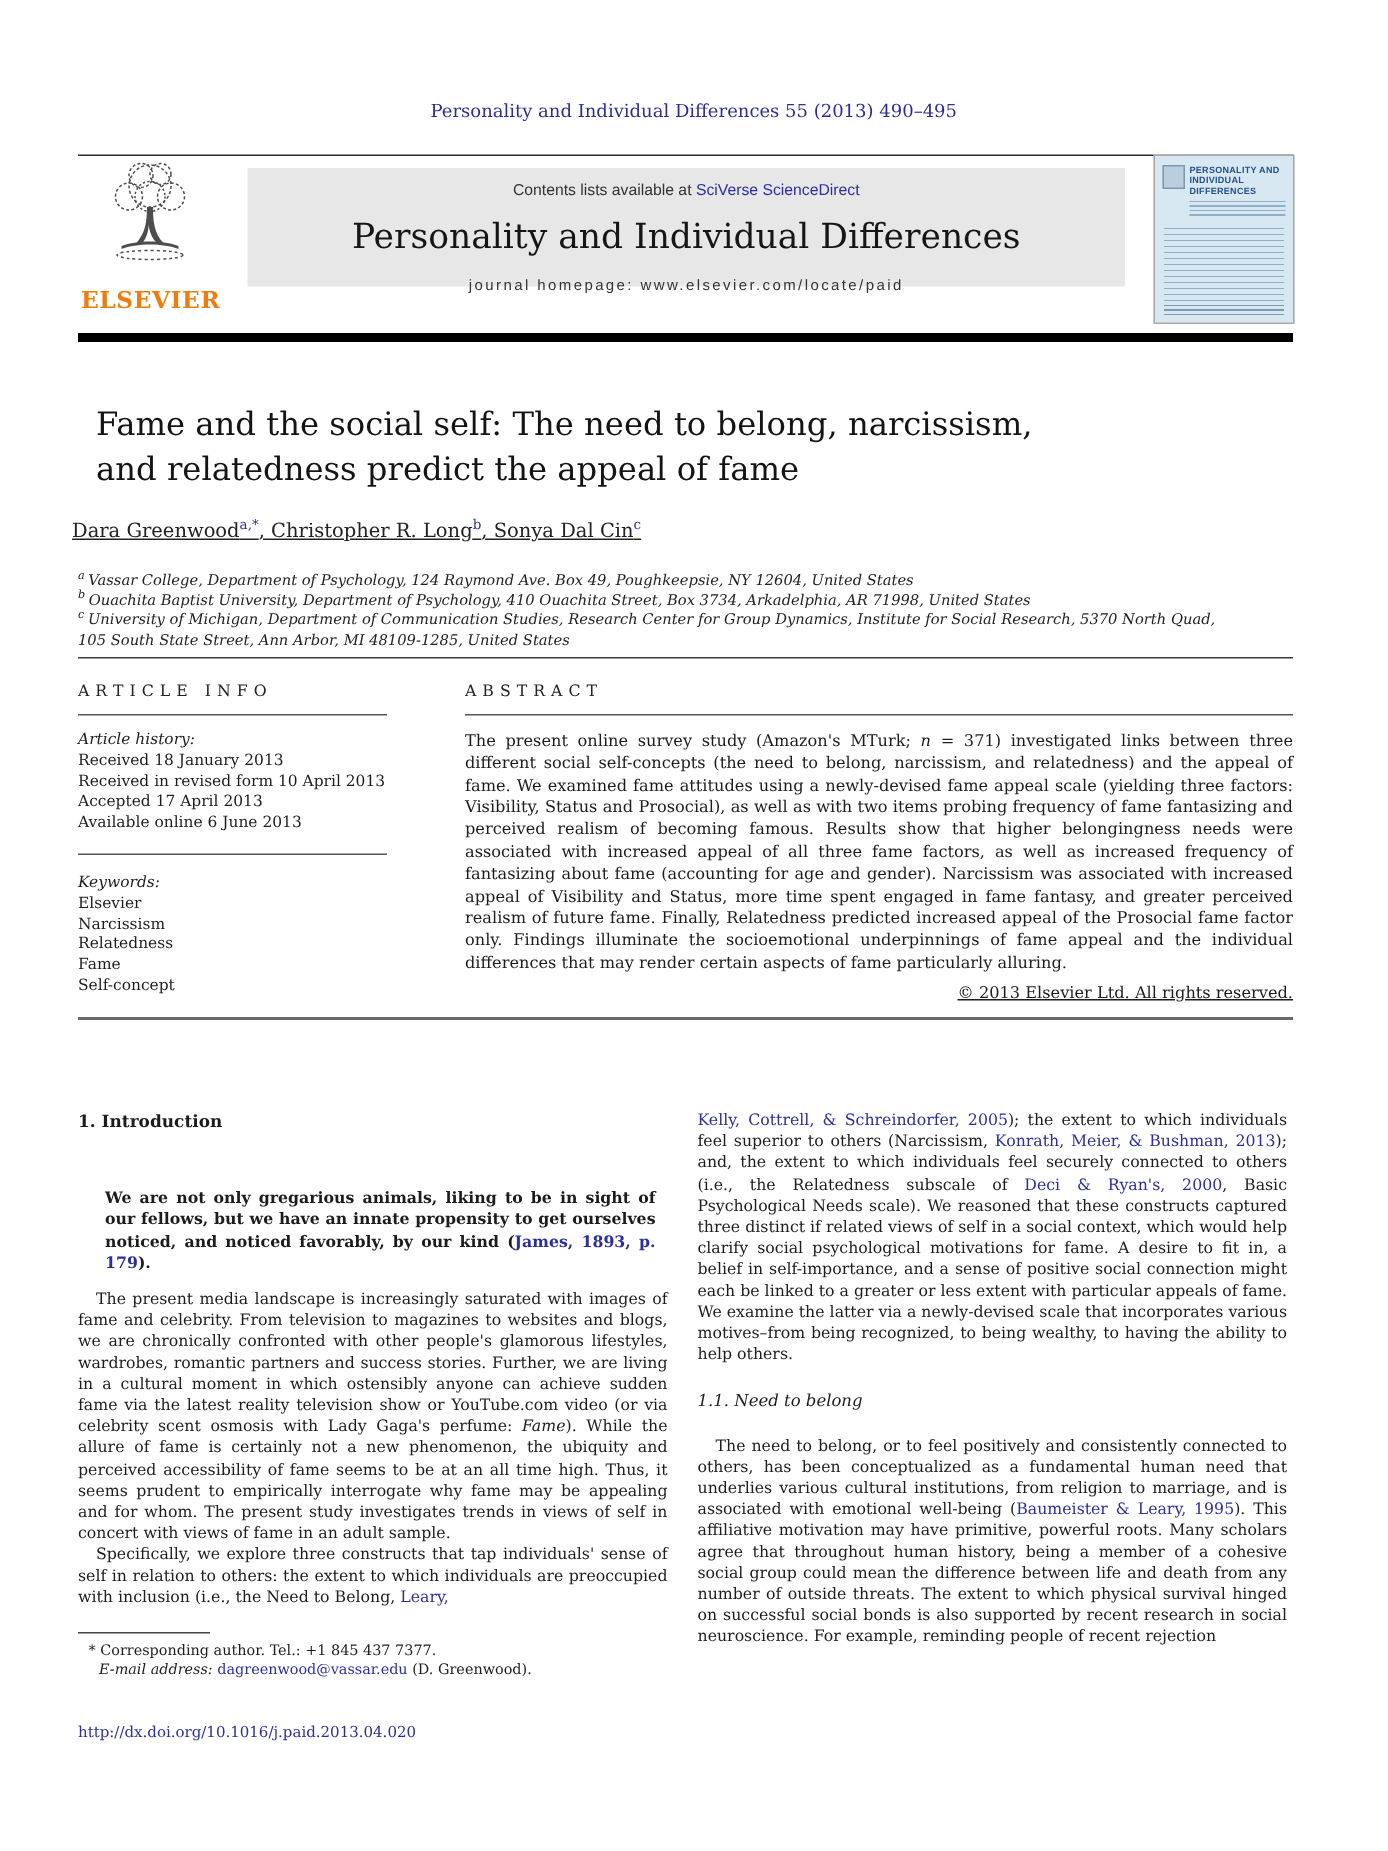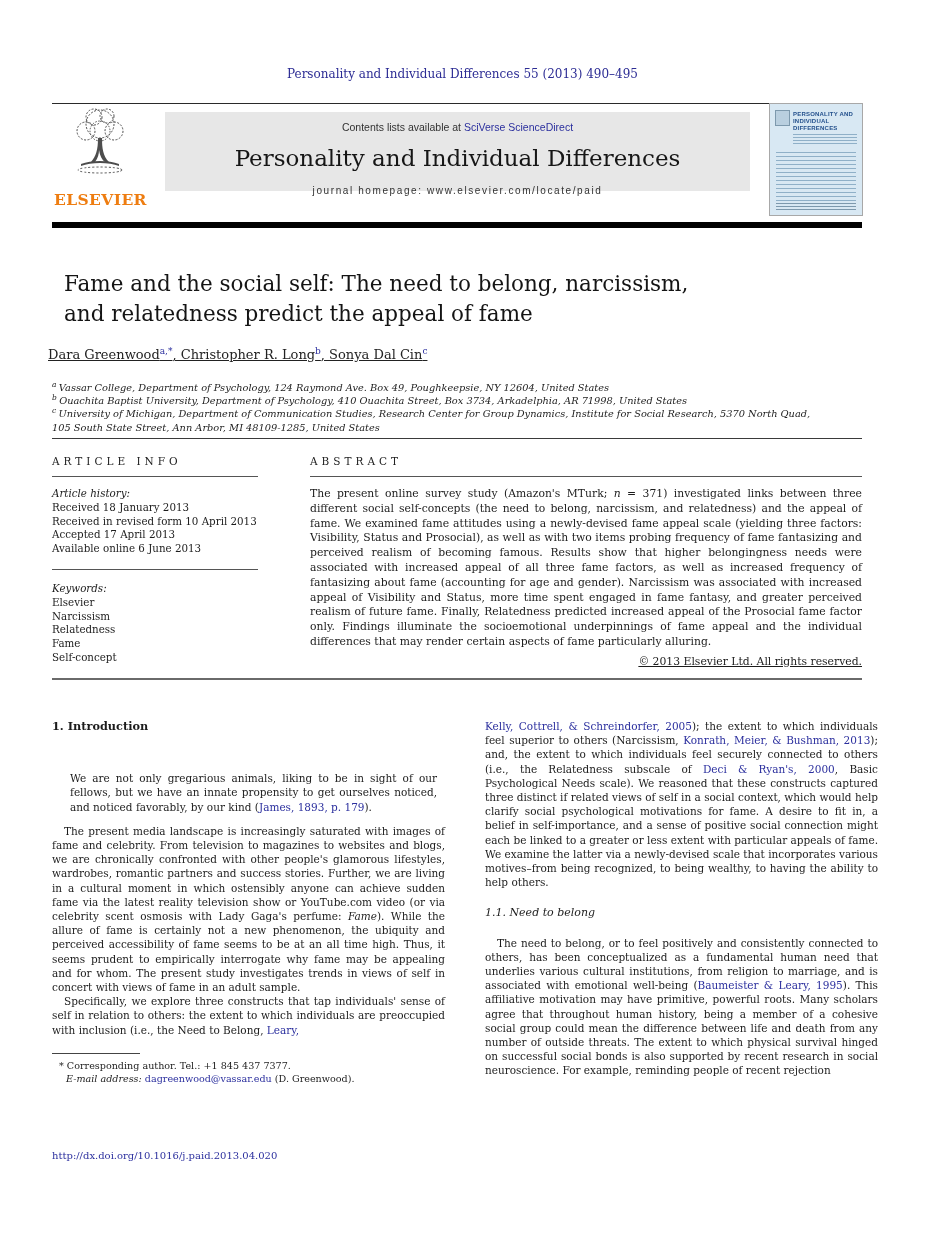--- a/index.html
+++ b/index.html
@@ -55,24 +55,24 @@
   .colhead{font-size:10.5px;letter-spacing:4px;color:#222;}
   .headrule{height:1px;background:#555;margin:9px 0 10px 0;}
   .ai-label{font-style:italic;font-size:10.3px;line-height:13.8px;}
   .ai-line{font-size:10.3px;line-height:13.8px;}
   .sep{height:1px;background:#555;margin:13px 0 12px 0;}
   .abs-text{font-size:10.8px;line-height:14.8px;text-align:justify;color:#1c1c1c;}
   .abs-copy{font-size:10.8px;text-align:right;margin-top:5px;text-decoration:underline;}
   .rule-abs-bottom{position:absolute;left:52px;top:678px;width:810px;height:2px;background:#6a6a6a;}
 
   
-  .bodyflex{position:absolute;left:52px;top:719px;width:811px;display:flex;gap:40px;}
+  .bodyflex{position:absolute;left:52px;top:740px;width:811px;display:flex;gap:20px;}
   .bcol{width:393px;flex:none;font-size:10.5px;line-height:14.2px;text-align:justify;color:#1c1c1c;}
   .h1{font-weight:bold;font-size:11.3px;margin:0;}
-  .quote{margin:38px 0 10px 0;padding:0 8px 0 18px;}
+  .quote{margin:38px 0 10px 0;padding:0 8px 0 18px;font-weight:bold;}
   .para{text-indent:12px;margin:0;}
   .p-noindent{text-indent:0;margin:0;}
   .h11{font-style:italic;font-weight:normal;font-size:11px;margin:17px 0 15px 0;text-align:left;}
 
   .footnote{margin-top:16px;}
   .fn-rule{width:88px;height:1px;background:#444;margin-bottom:5px;}
   .fn-line{font-size:9.6px;line-height:13px;text-align:left;padding-left:7px;}
   .fn-line2{font-size:9.6px;line-height:13px;text-align:left;padding-left:14px;}
 
   .footer{position:absolute;left:52px;top:1149px;font-size:10px;line-height:13.5px;}

